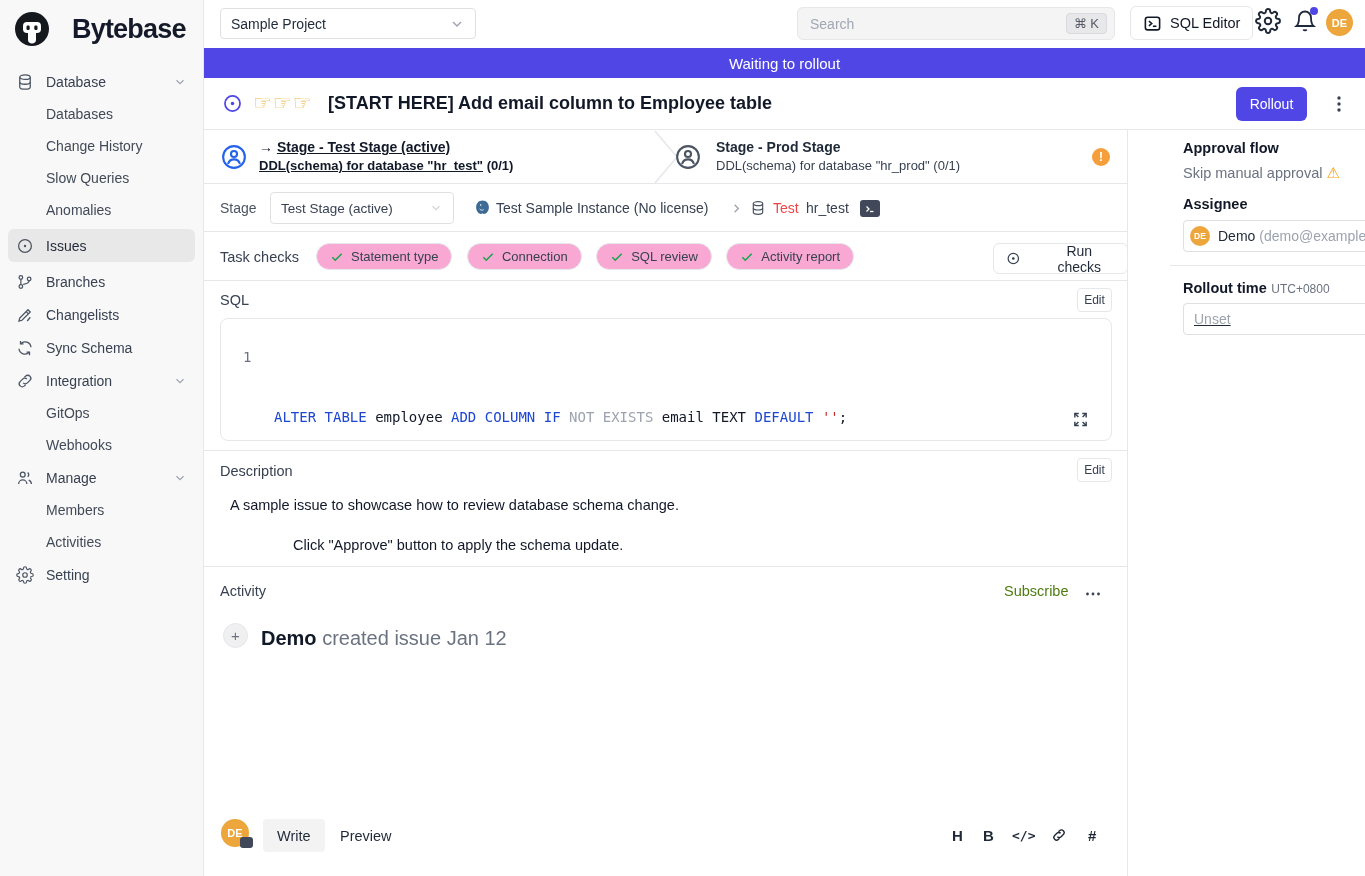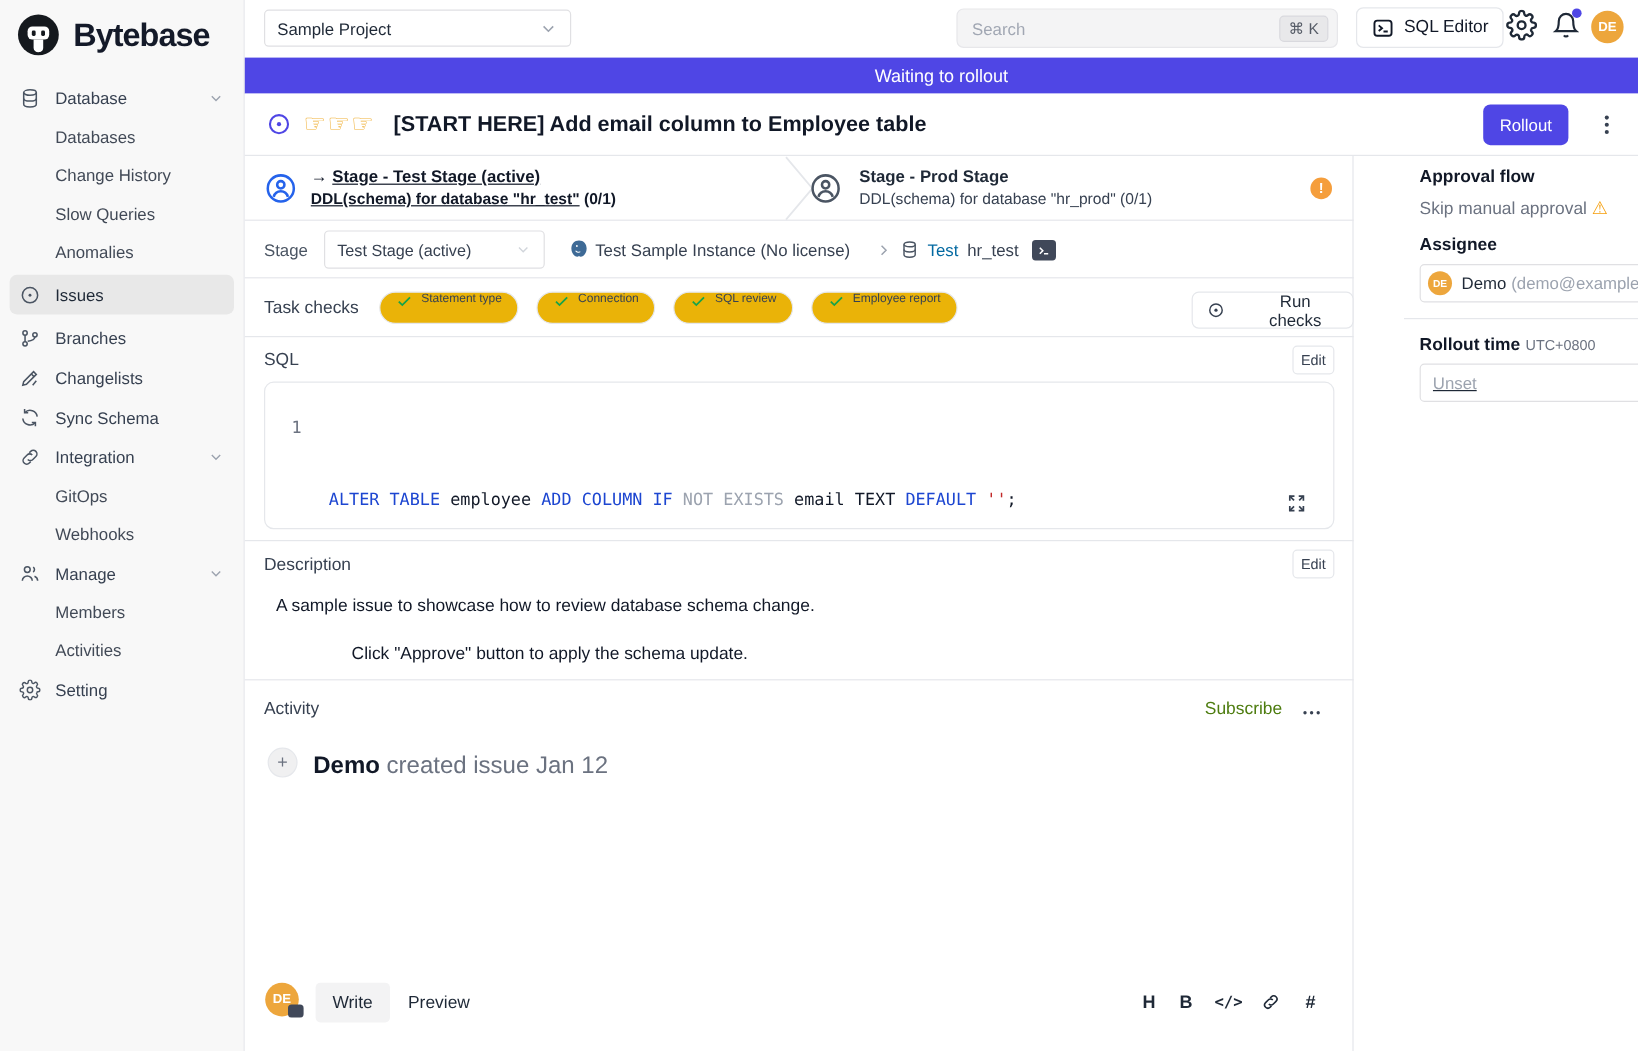--- a/index.html
+++ b/index.html
@@ -3,21 +3,21 @@
 <meta charset="utf-8">
 <style>
   * { margin:0; padding:0; box-sizing:border-box; }
   html,body { width:1365px; height:876px; }
   body { font-family:"Liberation Sans","DejaVu Sans",sans-serif; background:#fff; color:#1f2937; }
   .app { position:relative; width:1365px; height:876px; background:#fff; overflow:hidden; }
   svg { display:block; }
 
   
   .sidebar { position:absolute; left:0; top:0; width:204px; height:876px; background:#f8f8f8; border-right:1px solid #e5e7eb; }
-  .logo { display:flex; align-items:center; gap:9px; padding:9px 12px 6px 12px; }
+  .logo { display:flex; align-items:center; gap:20px; padding:9px 12px 6px 12px; }
   .logo-text { font-size:27px; font-weight:800; color:#141a29; letter-spacing:-0.8px; }
   .nav { padding:10px 8px 0 8px; font-size:14px; }
   .nav-row { display:flex; align-items:center; height:33px; padding:0 8px; color:#374151; border-radius:6px; }
   .nav-row .ic { width:18px; margin-right:12px; color:#4b5563; flex:0 0 18px; }
   .nav-row .chev { margin-left:auto; color:#9ca3af; }
   .nav-sub { padding-left:38px; color:#424a57; height:32px; }
   .nav-active { background:#e8e8e8; color:#1f2937; font-weight:500; }
   .nav-gap { height:3px; }
 
   
@@ -50,25 +50,25 @@
   .u { text-decoration:underline; }
   .s1-l1 { font-size:14px; font-weight:700; color:#111827; }
   .s1-l2 { font-size:13px; font-weight:700; color:#111827; }
   .s2-l1 { font-size:14px; font-weight:600; color:#1f2937; }
   .s2-l2 { font-size:13px; color:#374151; }
   .alert-dot { width:18px; height:18px; border-radius:50%; background:#f59e3c; color:#fff; font-size:12px; font-weight:700; display:flex; align-items:center; justify-content:center; }
 
   .sel-row { position:absolute; left:0; top:54px; width:924px; height:48px; border-bottom:1px solid #e5e7eb; font-size:14px; color:#4b5563; }
   .stage-select { position:absolute; left:66px; top:8px; width:184px; height:32px; border:1px solid #e0e0e3; border-radius:4px; display:flex; align-items:center; padding:0 10px; font-size:13.5px; color:#374151; background:#fff; }
   .crumb { color:#374151; }
-  .crumb-muted { color:#0369a1; }
+  .crumb-muted { color:#ef4444; }
   .term-badge { width:20px; height:17px; background:#404859; border-radius:3px; display:flex; align-items:center; justify-content:center; }
 
   .checks-row { position:absolute; left:0; top:102px; width:924px; height:49px; border-bottom:1px solid #e5e7eb; }
-  .pill { height:27px; border:1px solid #e5e7eb; background:#eab308; border-radius:14px; display:inline-flex; gap:7px; padding:0 13px; font-size:10px; color:#374151; margin-right:10px; }
+  .pill { height:27px; border:1px solid #e5e7eb; background:#f9a8d4; border-radius:14px; display:inline-flex; align-items:center; gap:7px; padding:0 13px; font-size:13px; color:#374151; margin-right:10px; }
   .run-btn { position:absolute; left:789px; top:11px; height:31px; border:1px solid #e5e7eb; background:#fff; border-radius:6px; display:flex; align-items:center; gap:23px; padding:0 12px; font-size:14px; color:#1f2937; }
 
   .sec-label { font-size:14.5px; color:#374151; }
   .edit-btn { position:absolute; width:35px; height:24px; border:1px solid #e5e7eb; background:#fff; border-radius:4px; font-size:12px; color:#374151; display:flex; align-items:center; justify-content:center; }
 
   .sql-box { position:absolute; left:16px; top:188px; width:892px; height:123px; border:1px solid #e5e7eb; border-radius:8px; background:#fff; }
   .sql-line { position:absolute; left:0; top:14px; width:100%; font-family:"DejaVu Sans Mono","Liberation Mono",monospace; font-size:14px; white-space:pre; }
   .lineno { position:absolute; left:22px; color:#6b7280; }
   .code { position:absolute; left:53px; color:#111827;margin-top:44px; }
   .tok-kw { color:#1d46d1; } .tok-id { color:#111827; } .tok-mut { color:#9ca3af; } .tok-str { color:#c22929; }
@@ -392,21 +392,21 @@
         <span class="pill">
           <svg width="14" height="14" viewBox="0 0 24 24" fill="none" stroke="#16a34a" stroke-width="2.6">
               <path d="M4 12.5l5 5L20 6.5"></path>
             </svg>
           <span>SQL review</span>
         </span>
         <span class="pill">
           <svg width="14" height="14" viewBox="0 0 24 24" fill="none" stroke="#16a34a" stroke-width="2.6">
               <path d="M4 12.5l5 5L20 6.5"></path>
             </svg>
-          <span>Employee report</span>
+          <span>Activity report</span>
         </span>
       </div>
       <button class="run-btn">
         <svg width="15" height="15" viewBox="0 0 24 24" fill="none" stroke="#374151" stroke-width="2">
             <circle cx="12" cy="12" r="8.5"></circle>
             <circle cx="12" cy="12" r="2.2" fill="#374151" stroke="none"></circle>
           </svg>
         <span>Run checks</span>
       </button>
     </div>

